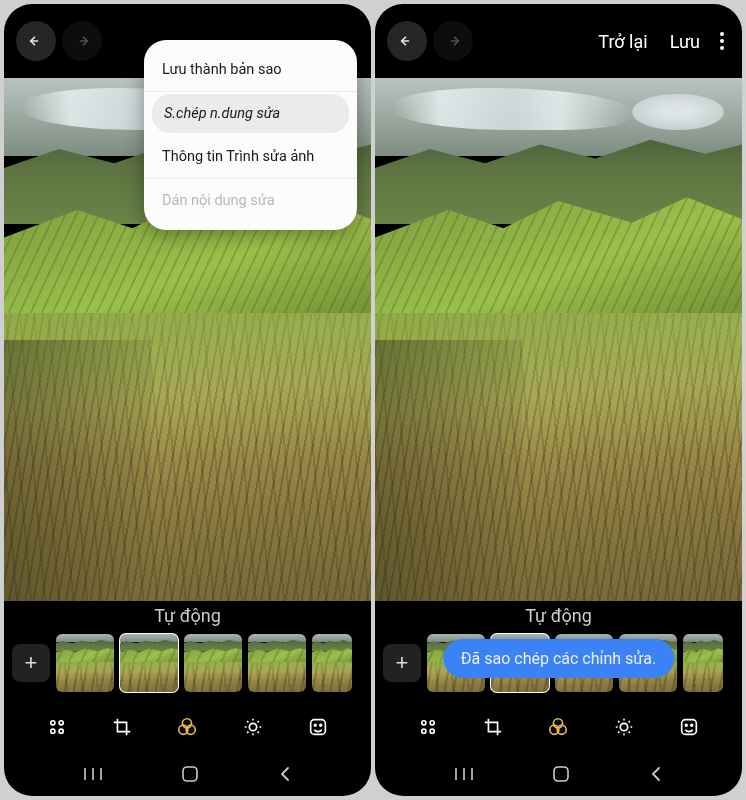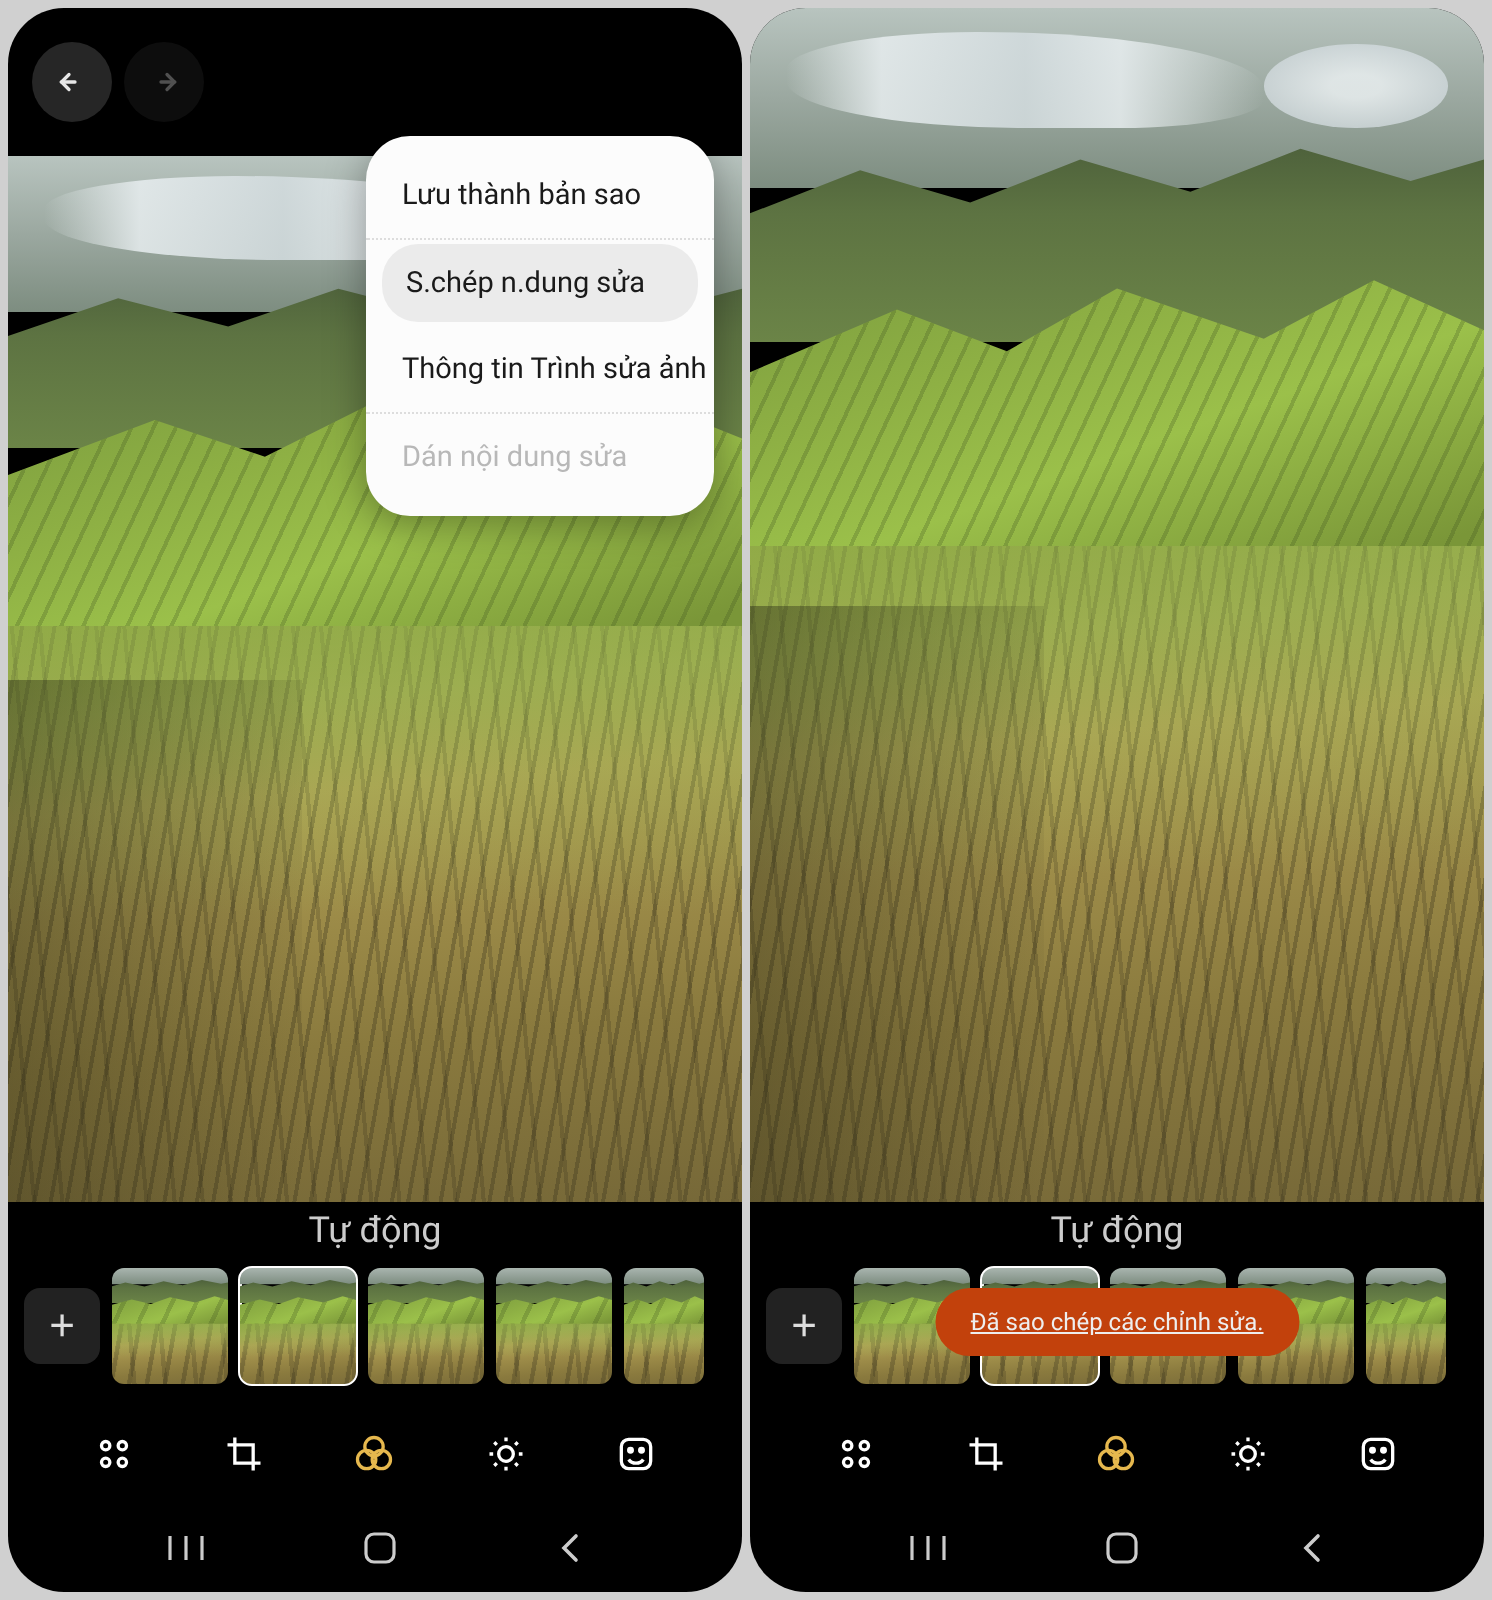--- a/index.html
+++ b/index.html
@@ -165,28 +165,27 @@
   .thumb .hills-back { top: 12%; height: 20%; }
   .thumb .hills-mid { top: 24%; height: 35%; }
   .thumb .cliff { top: 48%; }
   .thumb.partial { width: 40px; }
 
   .toast {
     position: absolute;
     left: 50%;
     transform: translateX(-50%);
     bottom: 118px;
-    background: #c2410c;
+    background: #3b82f6;
     color: #eee;
-    font-size: 12px;
+    font-size: 16px;
     padding: 10px 18px;
     border-radius: 22px;
     white-space: nowrap;
     z-index: 5;
-    text-decoration: underline;
   }
 
   .toolbar {
     height: 58px;
     display: flex;
     justify-content: space-around;
     align-items: center;
     padding: 0 20px;
   }
   .tool {
@@ -200,42 +199,42 @@
     display: flex;
     justify-content: space-around;
     align-items: center;
     padding: 0 40px 4px;
   }
   .nav-item { color: #ccc; display: flex; align-items: center; justify-content: center; }
 
   .menu {
     position: absolute;
     top: 36px; right: 14px;
-    width: 174px;
+    width: 213px;
     background: #fcfcfc;
     border-radius: 22px;
     padding: 8px 0;
     z-index: 10;
     box-shadow: 0 4px 20px rgba(0,0,0,0.35);
-    margin-top: 28px;
   }
   .menu-item {
     padding: 13px 18px;
     font-size: 14.5px;
     color: #1a1a1a;
     border-bottom: 1px dotted #ddd;
     white-space: nowrap;
   }
   .menu-item:last-child { border-bottom: none; }
   .menu-item.hl {
     background: #ebebeb;
     border-radius: 18px;
     margin: 2px 8px;
     padding: 11px 12px;
     border-bottom: none;
+    font-style: italic;
   }
   .menu-item.dim { color: #b8b8b8; }
 
   svg { display: block; }
 </style>
 </head>
 <body>
 
 <div class="container">
 
@@ -373,20 +372,42 @@
       </div>
       <div class="nav-item">
         <svg width="14" height="16" viewBox="0 0 14 16" fill="none" stroke="currentColor" stroke-width="1.8" stroke-linecap="round">
             <path d="M10 2L4 8l6 6"></path>
           </svg>
       </div>
     </div>
   </div>
 
   <div class="phone">
+    <div class="topbar">
+      <div class="circ-btn">
+        <svg width="18" height="18" viewBox="0 0 24 24" fill="none" stroke="currentColor" stroke-width="2.2" stroke-linecap="round">
+            <path d="M10 7l-5 5 5 5"></path>
+            <path d="M5 12h9"></path>
+          </svg>
+      </div>
+      <div class="circ-btn dim">
+        <svg width="18" height="18" viewBox="0 0 24 24" fill="none" stroke="currentColor" stroke-width="2.2" stroke-linecap="round">
+            <path d="M14 7l5 5-5 5"></path>
+            <path d="M19 12h-9"></path>
+          </svg>
+      </div>
+      <div class="spacer"></div>
+      <div class="top-text">Trở lại</div>
+      <div class="top-text">Lưu</div>
+      <div class="more-dots">
+        <span></span>
+          <span></span>
+          <span></span>
+      </div>
+    </div>
 
     <div class="photo-area">
       <div class="landscape">
         <div class="sky"></div>
         <div class="glacier"></div>
         <div class="glacier2"></div>
         <div class="hills-back"></div>
         <div class="hills-mid"></div>
         <div class="cliff"></div>
         <div class="shadow-left"></div>

